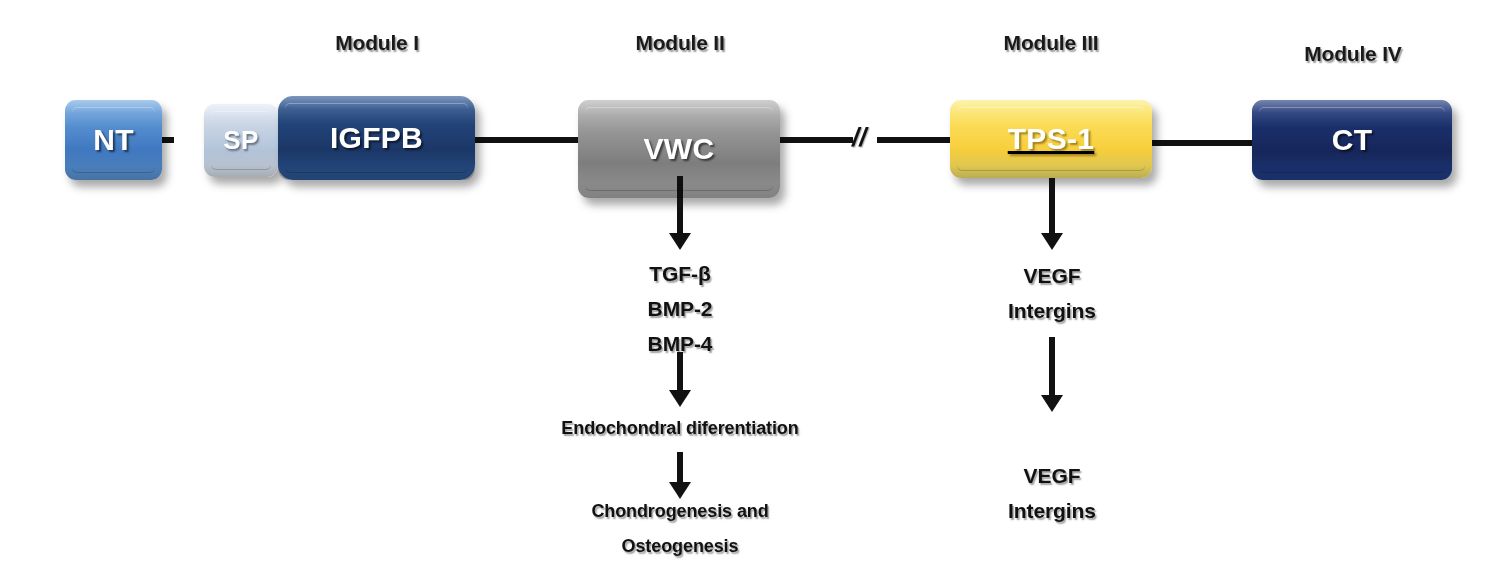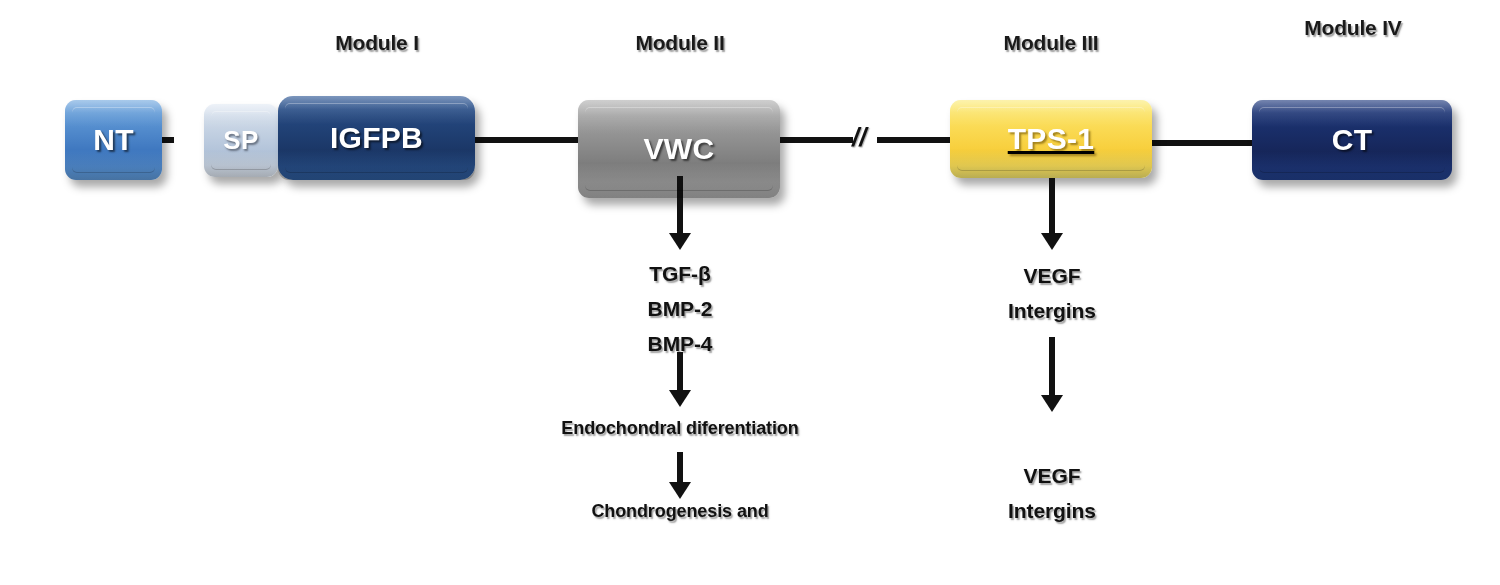--- a/index.html
+++ b/index.html
@@ -155,21 +155,21 @@
 </style>
 </head>
 <body>
 
 <div id="canvas">
 
   <div id="module-labels">
       <div class="module-label" style="left: 377px; top: 31px;">Module I</div>
       <div class="module-label" style="left: 680px; top: 31px;">Module II</div>
       <div class="module-label" style="left: 1051px; top: 31px;">Module III</div>
-      <div class="module-label" style="left: 1353px; top: 16px; text-align: center;">Module IV</div>
+      <div class="module-label" style="left: 1353px; top: 42px; text-align: center;">Module IV</div>
     </div>
 
   <div id="connectors">
       <div class="hline" style="left: 137px; top: 137px; width: 37px;"></div>
       <div class="hline" style="left: 245px; top: 137px; width: 35px;"></div>
       <div class="hline" style="left: 473px; top: 137px; width: 107px;"></div>
       <div class="hline" style="left: 778px; top: 137px; width: 75px;"></div>
       <div class="hline" style="left: 877px; top: 137px; width: 75px;"></div>
       <div class="hline" style="left: 1150px; top: 140px; width: 104px;"></div>
     </div>
@@ -213,20 +213,21 @@
       <div class="flow-text" style="left: 680px; top: 256px;">
         <div>TGF-β</div>
         <div>BMP-2</div>
         <div>BMP-4</div>
       </div>
       <div class="flow-text wide" style="left: 680px; top: 411px;">
         <div>Endochondral diferentiation</div>
       </div>
       <div class="flow-text wide" style="left: 680px; top: 494px;">
         <div>Chondrogenesis and</div>
+        <div>Osteogenesis</div>
       </div>
     </div>
 
   <div id="tps1-branch">
       <div class="arrow" style="left: 1052px; top: 178px; width: 24px; height: 72px;">
         <div class="shaft" style="height: 57px;"></div>
         <div class="head" style="top: 55px;"></div>
       </div>
       <div class="arrow" style="left: 1052px; top: 337px; width: 24px; height: 75px;">
         <div class="shaft" style="height: 60px;"></div>

